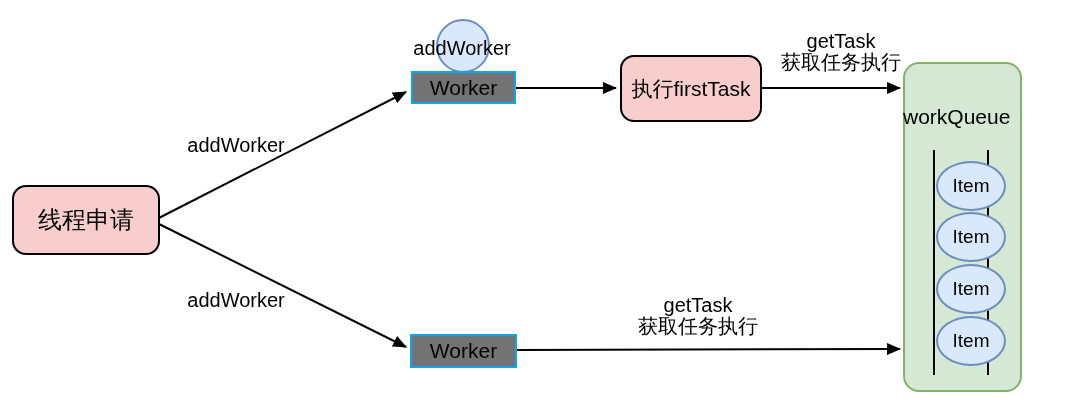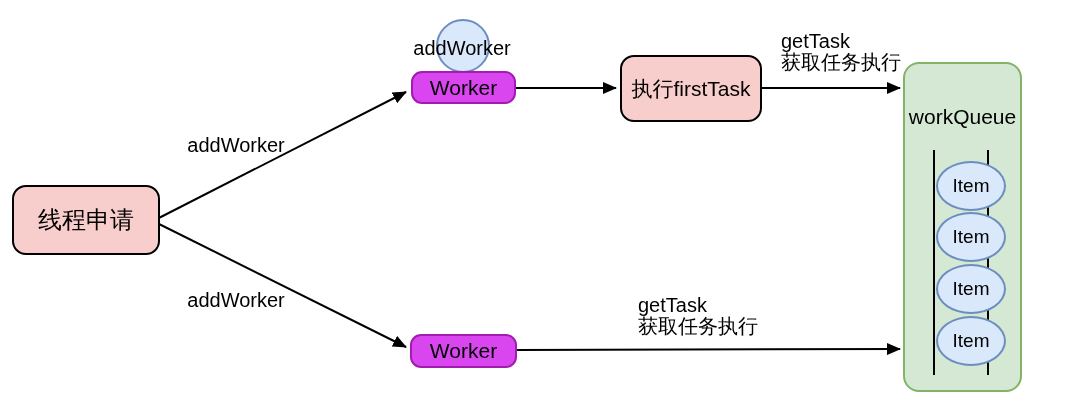--- a/index.html
+++ b/index.html
@@ -13,51 +13,51 @@
   }
   .node{
     position:absolute;
     display:flex;align-items:center;justify-content:center;
     box-sizing:border-box;
     white-space:nowrap;
   }
   
   .node-red{background:#f8cecc;border:2px solid #000000;border-radius:14px;}
   
-  .node-yellow{background:#d946ef;border:2px solid #a21caf;border-radius:11px;}
+  .node-yellow{background:#737373;border:2px solid #0ea5e9;border-radius:0;}
   
   .node-green{background:#d5e8d4;border:2px solid #82b366;border-radius:16px;}
   
   .circle-blue{
     background:#dae8fc;border:2px solid #6c8ebf;border-radius:50%;
     display:flex;align-items:center;justify-content:center;
     position:absolute;box-sizing:border-box;
   }
   #thread-request{left:12px;top:185px;width:148px;height:70px;font-size:24px;z-index:3;}
   #worker-top{left:411px;top:71px;width:105px;height:33px;font-size:21px;z-index:3;}
   #worker-bottom{left:410px;top:334px;width:107px;height:34px;font-size:21px;z-index:3;}
   #exec-first-task{left:620px;top:55px;width:142px;height:67px;font-size:21px;z-index:3;}
   #work-queue{left:903px;top:62px;width:119px;height:330px;z-index:0;}
   #work-queue-label{
     position:absolute;left:903px;top:105px;width:119px;
-    text-align:center;font-size:21px;z-index:2;
+    font-size:21px;z-index:2;
   }
   #first-task-circle{left:436px;top:19px;width:54px;height:54px;z-index:2;}
   #first-task-label{
     position:absolute;left:462px;top:48px;transform:translate(-50%,-50%);
     font-size:20px;white-space:nowrap;z-index:4;
   }
   .item-circle{width:70px;height:50px;font-size:19px;z-index:2;}
   #item-0{left:936px;top:161px;}
   #item-1{left:936px;top:212px;}
   #item-2{left:936px;top:264px;}
   #item-3{left:936px;top:316px;}
   .edge-label{
     position:absolute;transform:translate(-50%,-50%);
-    font-size:20px;line-height:21px;text-align:left;
+    font-size:20px;line-height:21px;text-align:center;
     white-space:nowrap;z-index:4;
   }
   #label-addworker-top{left:236px;top:145px;}
   #label-addworker-bottom{left:236px;top:300px;}
   #label-holder-worker{left:444px;top:123px;}
   #label-empty-worker{left:459px;top:383px;}
   #label-gettask-top{left:841px;top:52px;}
   #label-gettask-bottom{left:698px;top:316px;}
   #edges{position:absolute;left:0;top:0;z-index:1;pointer-events:none;}
   #edges line{stroke:#000;stroke-width:2;}

